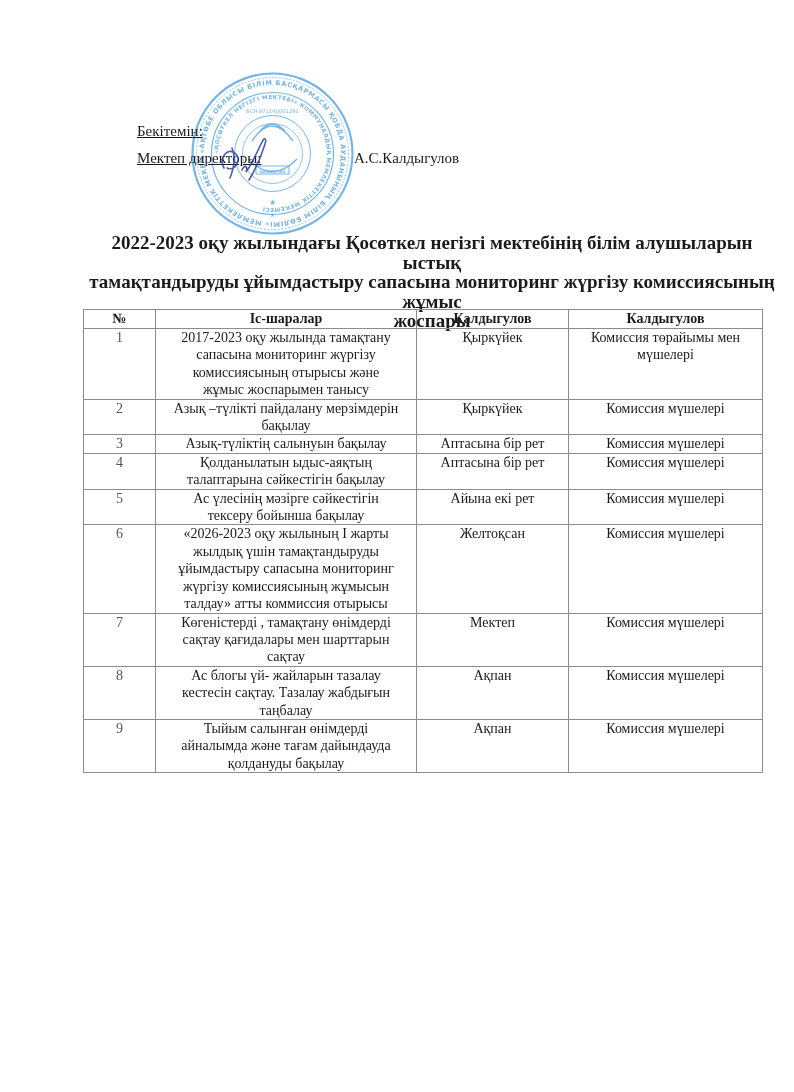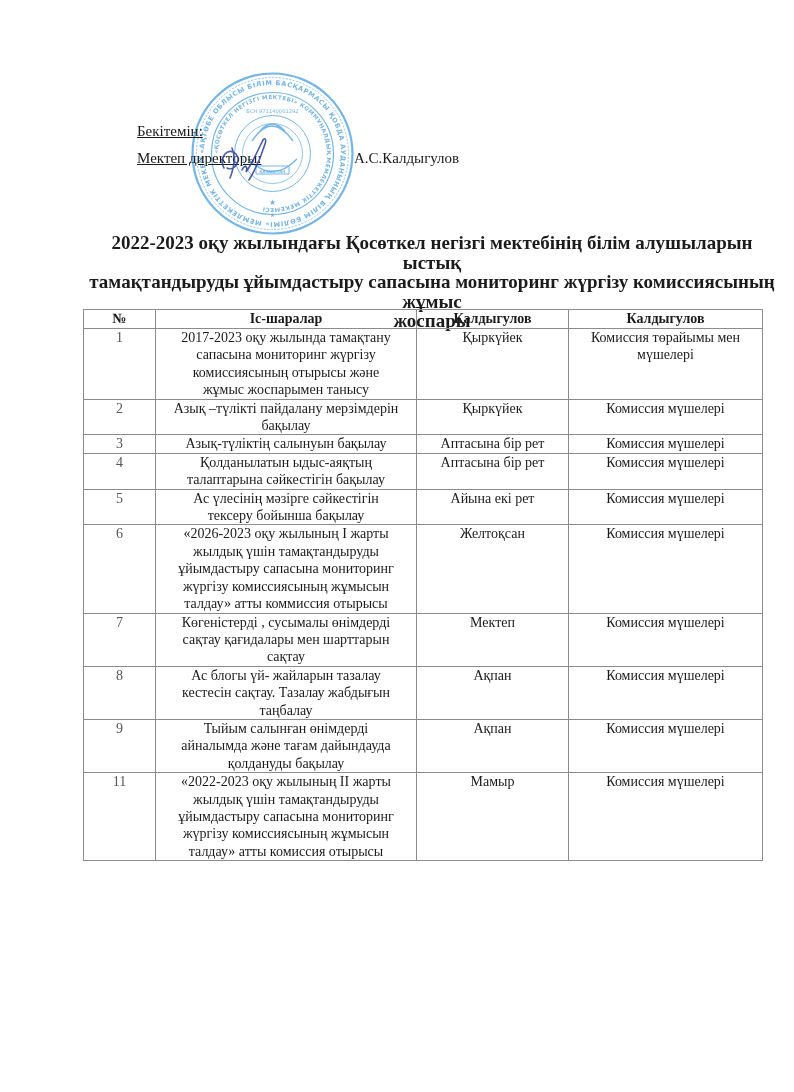--- a/index.html
+++ b/index.html
@@ -135,21 +135,21 @@
         <td>«2026-2023 оқу жылының І жарты
 жылдық үшін тамақтандыруды
 ұйымдастыру сапасына мониторинг
 жүргізу комиссиясының жұмысын
 талдау» атты коммиссия отырысы</td>
         <td>Желтоқсан</td>
         <td>Комиссия мүшелері</td>
       </tr>
       <tr>
         <td class="num">7</td>
-        <td>Көгеністерді , сусымалы өнімдерді
+        <td>Көгеністерді , тамақтану өнімдерді
 сақтау қағидалары мен шарттарын
 сақтау</td>
         <td>Мектеп</td>
         <td>Комиссия мүшелері</td>
       </tr>
       <tr>
         <td class="num">8</td>
         <td>Ас блогы үй- жайларын тазалау
 кестесін сақтау. Тазалау жабдығын
 таңбалау</td>
@@ -157,24 +157,14 @@
         <td>Комиссия мүшелері</td>
       </tr>
       <tr>
         <td class="num">9</td>
         <td>Тыйым салынған өнімдерді
 айналымда және тағам дайындауда
 қолдануды бақылау</td>
         <td>Ақпан</td>
         <td>Комиссия мүшелері</td>
       </tr>
-      <tr>
-        <td class="num">11</td>
-        <td>«2022-2023 оқу жылының ІІ жарты
-жылдық үшін тамақтандыруды
-ұйымдастыру сапасына мониторинг
-жүргізу комиссиясының жұмысын
-талдау» атты комиссия отырысы</td>
-        <td>Мамыр</td>
-        <td>Комиссия мүшелері</td>
-      </tr>
     </tbody>
 </table>
 
 </body></html>

